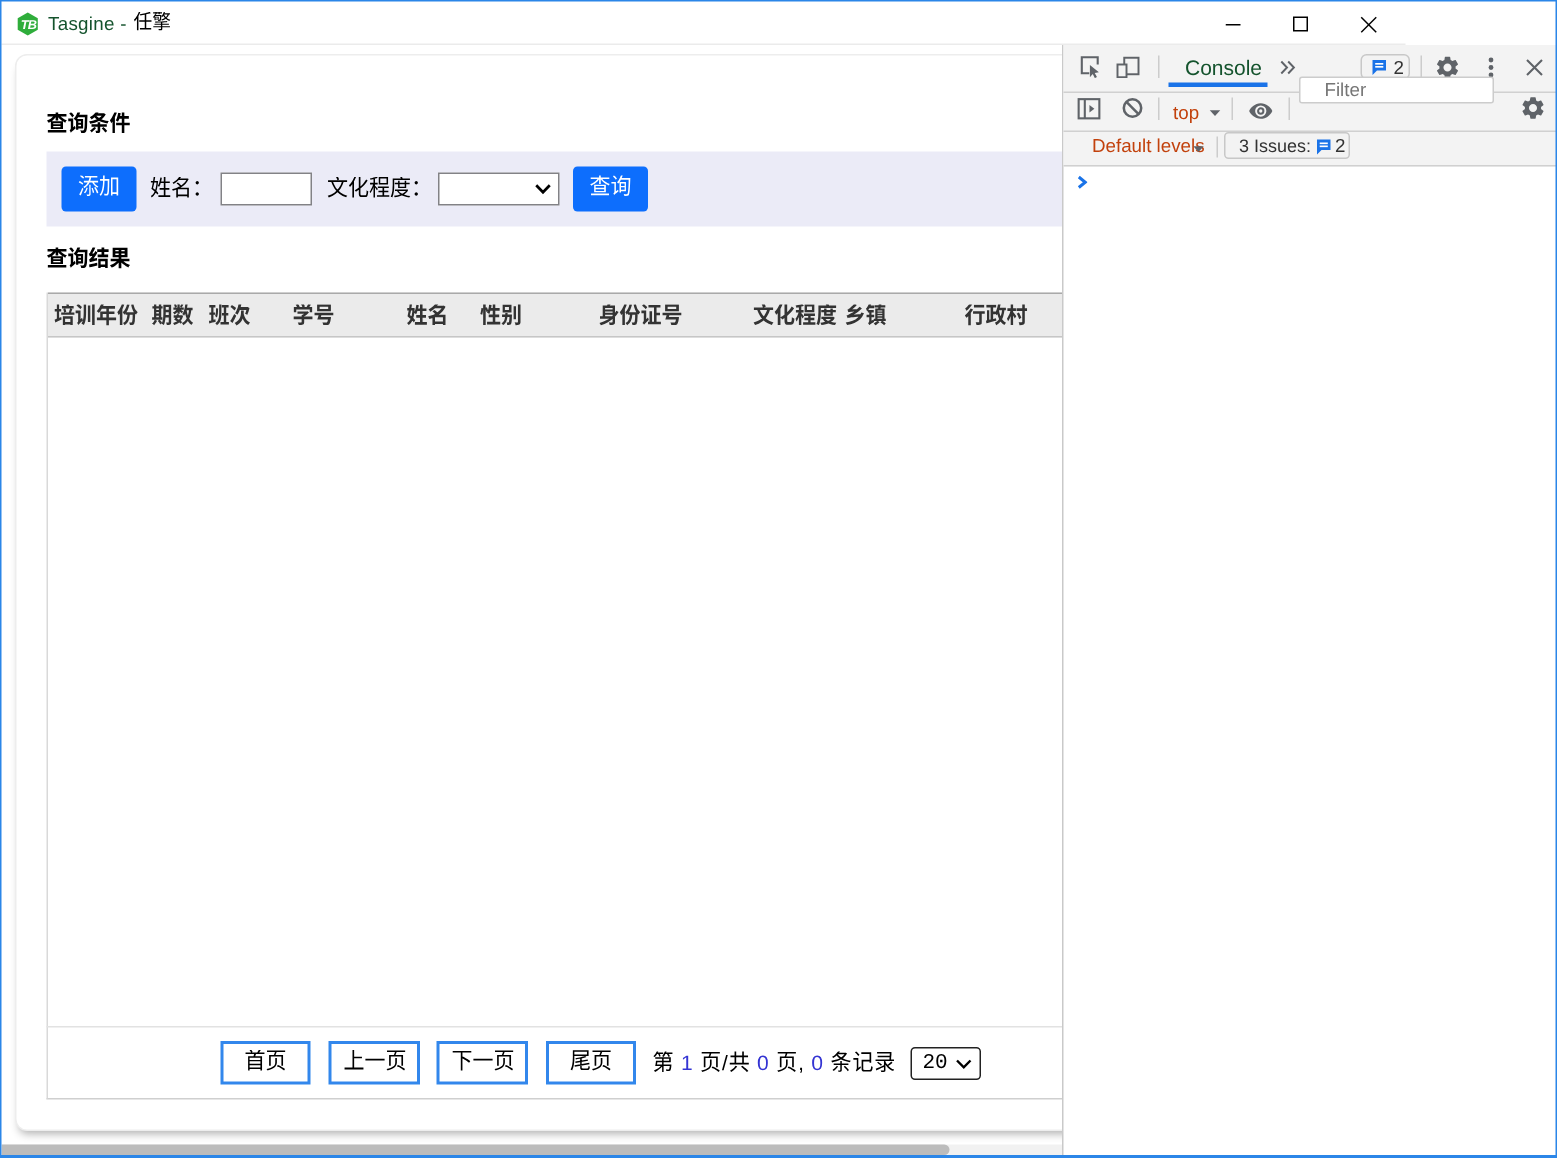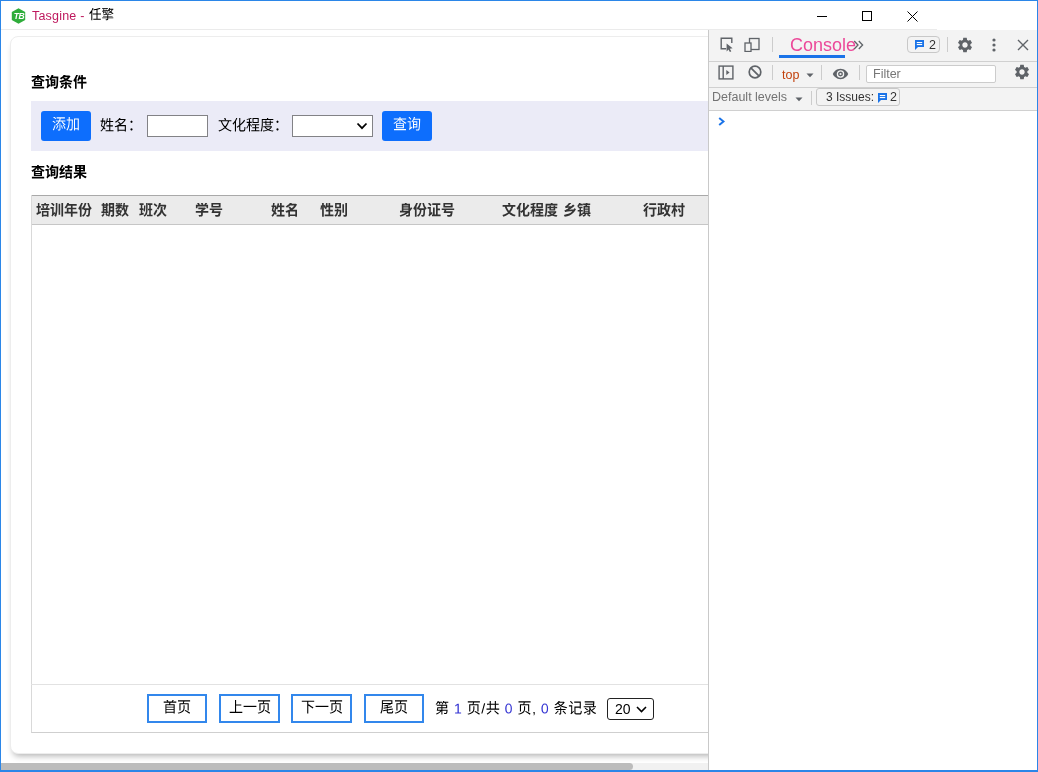--- a/index.html
+++ b/index.html
@@ -5,21 +5,21 @@
 svg{display:block}
 </style></head>
 <body>
 <div style="position:absolute;left:1px;top:1px;width:936px;height:29px;background:#fff;border-bottom:1px solid #ebebeb">
 <div style="position:absolute;left:10px;top:6.5px;line-height:0">
       <svg width="15" height="16" viewBox="0 0 15 16">
         <polygon points="7.5,0.3 14.2,4.1 14.2,11.9 7.5,15.7 0.8,11.9 0.8,4.1" fill="#2fad3b"></polygon>
         <text x="8" y="11.2" font-family="Liberation Sans" font-style="italic" font-weight="bold" font-size="8.5" fill="#fff" text-anchor="middle" letter-spacing="-0.5">TB</text>
       </svg>
     </div>
-<div style="position:absolute;left:31px;top:7px;font-size:12.5px;color:#be185d;line-height:14px;display:flex;align-items:center;gap:1px">
+<div style="position:absolute;left:31px;top:7px;font-size:12.5px;color:#14532d;line-height:14px;display:flex;align-items:center;gap:1px">
       <span style="letter-spacing:0.2px">Tasgine&nbsp;-&nbsp;</span>
       <svg width="26" height="16" viewBox="0 0 26 16">
         <path fill="#000" transform="translate(0.0,11.1) scale(1,1.1)" d="M10.8 -10.2 11.5 -9.4Q10.8 -9.2 10 -9Q9.1 -8.8 8.2 -8.6Q7.3 -8.4 6.3 -8.3Q5.4 -8.1 4.5 -8Q4.5 -8.2 4.4 -8.4Q4.3 -8.7 4.2 -8.8Q5.1 -8.9 6 -9.1Q6.9 -9.2 7.8 -9.4Q8.7 -9.6 9.5 -9.8Q10.2 -10 10.8 -10.2ZM3.8 -5.1H12V-4.2H3.8ZM4.3 -0.4H11.8V0.5H4.3ZM7.5 -8.8H8.5V-0.1H7.5ZM2.3 -7.2 3.2 -8.1 3.3 -8.1V1H2.3ZM3.7 -10.5 4.6 -10.2Q4.1 -9.1 3.6 -8.1Q3 -7 2.3 -6.1Q1.6 -5.2 0.8 -4.4Q0.8 -4.6 0.7 -4.7Q0.6 -4.9 0.5 -5.1Q0.4 -5.3 0.3 -5.4Q0.9 -6 1.6 -6.8Q2.2 -7.6 2.8 -8.6Q3.3 -9.5 3.7 -10.5Z"></path>
         <path fill="#000" transform="translate(12.5,11.1) scale(1,1.1)" d="M0.6 -9.9H6.5V-9.2H0.6ZM2.1 -10.5H2.9V-8.7H2.1ZM4.2 -10.5H5V-8.7H4.2ZM7.5 -9.3H11.8V-8.6H7.5ZM1.9 -8.3H5.6V-7.7H1.9ZM7.8 -10.5 8.6 -10.4Q8.3 -9.4 7.8 -8.5Q7.3 -7.6 6.8 -7Q6.7 -7.1 6.6 -7.2Q6.4 -7.3 6.3 -7.4Q6.2 -7.5 6.1 -7.5Q6.7 -8.1 7.1 -8.9Q7.6 -9.7 7.8 -10.5ZM10.3 -9 11.2 -8.9Q10.9 -7.8 10.2 -7Q9.5 -6.3 8.6 -5.7Q7.6 -5.2 6.5 -4.9Q6.5 -5 6.4 -5.1Q6.3 -5.2 6.2 -5.4Q6.1 -5.5 6 -5.6Q7.1 -5.8 8 -6.3Q8.8 -6.7 9.5 -7.4Q10.1 -8.1 10.3 -9ZM7.8 -8.7Q8.3 -7.5 9.4 -6.6Q10.5 -5.8 12 -5.4Q11.9 -5.3 11.7 -5.1Q11.5 -4.9 11.5 -4.7Q9.9 -5.1 8.8 -6.1Q7.7 -7.1 7.1 -8.5ZM1.8 -7.2H4.3V-5.5H1.8V-6H3.7V-6.7H1.8ZM5.3 -8.3H6.1Q6.1 -8.3 6.1 -8.2Q6.1 -8.1 6.1 -8Q6 -7 6 -6.4Q5.9 -5.8 5.8 -5.5Q5.8 -5.2 5.6 -5Q5.5 -4.9 5.4 -4.8Q5.2 -4.8 5 -4.8Q4.8 -4.7 4.5 -4.7Q4.2 -4.7 3.9 -4.8Q3.9 -4.9 3.8 -5.1Q3.8 -5.3 3.7 -5.4Q4 -5.4 4.3 -5.4Q4.5 -5.4 4.6 -5.4Q4.9 -5.4 4.9 -5.5Q5 -5.6 5.1 -5.9Q5.1 -6.1 5.2 -6.7Q5.2 -7.3 5.3 -8.2ZM1.8 -8.8 2.5 -8.7Q2.3 -8.1 1.9 -7.5Q1.6 -7 1.1 -6.5Q1 -6.6 0.8 -6.8Q0.7 -6.9 0.5 -7Q1 -7.4 1.3 -7.9Q1.6 -8.4 1.8 -8.8ZM1.5 -7.2H2.2V-5.1H1.5ZM1.5 -2.9H11.1V-2.3H1.5ZM0.7 -1.5H11.8V-0.8H0.7ZM5.8 -4.2H6.7V0Q6.7 0.4 6.6 0.6Q6.5 0.8 6.2 0.9Q6 1 5.5 1Q5.1 1 4.4 1Q4.3 0.8 4.3 0.6Q4.2 0.4 4.1 0.2Q4.4 0.2 4.7 0.2Q5 0.2 5.2 0.2Q5.5 0.2 5.6 0.2Q5.8 0.2 5.8 0ZM9.6 -4.7 10.2 -4.1Q9.4 -4 8.4 -3.9Q7.5 -3.8 6.4 -3.7Q5.3 -3.7 4.2 -3.7Q3.1 -3.6 2 -3.6Q2 -3.8 2 -4Q1.9 -4.1 1.9 -4.3Q2.9 -4.3 3.9 -4.3Q5 -4.3 6.1 -4.4Q7.1 -4.5 8 -4.5Q9 -4.6 9.6 -4.7Z"></path>
       </svg>
     </div>
 <svg width="120" height="30" viewBox="0 0 120 30" style="position:absolute;right:0px;top:0">
 <line x1="0" y1="15.5" x2="10" y2="15.5" stroke="#000" stroke-width="1"></line>
 <rect x="45.5" y="10.5" width="9" height="9" fill="none" stroke="#000" stroke-width="1"></rect>
 <line x1="90.5" y1="10.5" x2="100.5" y2="20.5" stroke="#000" stroke-width="1"></line>
@@ -188,21 +188,21 @@
         <path fill="#000" transform="translate(50.8,12.4) scale(1,1.1)" d="M3.9 -11.6H5V-3.8H3.9ZM9 -11.6H10.1V-3.8H9ZM0.7 -4.5H13.4V-3.4H0.7ZM1.2 -8.8H12.9V-7.8H1.2ZM8.2 -2.1 9.1 -2.6Q9.8 -2.2 10.5 -1.6Q11.3 -1.1 12 -0.5Q12.6 0 13.1 0.5L12.1 1.1Q11.7 0.7 11 0.1Q10.4 -0.4 9.6 -1Q8.9 -1.6 8.2 -2.1ZM4.6 -2.6 5.7 -2.2Q5.2 -1.6 4.5 -1Q3.9 -0.4 3.1 0.2Q2.4 0.7 1.7 1.1Q1.6 1 1.4 0.9Q1.3 0.7 1.1 0.6Q1 0.5 0.9 0.4Q1.6 0 2.3 -0.5Q3 -1 3.6 -1.5Q4.2 -2.1 4.6 -2.6Z"></path>
         <path fill="#3434d3" transform="translate(69.7,12.4) scale(1,1.0)" d="M7.2 -4.8Q7.2 -2.4 6.4 -1.1Q5.5 0.1 3.9 0.1Q2.2 0.1 1.4 -1.1Q0.5 -2.4 0.5 -4.8Q0.5 -7.3 1.4 -8.5Q2.2 -9.8 3.9 -9.8Q5.6 -9.8 6.4 -8.5Q7.2 -7.3 7.2 -4.8ZM6 -4.8Q6 -6.9 5.5 -7.8Q5 -8.8 3.9 -8.8Q2.8 -8.8 2.3 -7.9Q1.8 -6.9 1.8 -4.8Q1.8 -2.8 2.3 -1.8Q2.8 -0.9 3.9 -0.9Q5 -0.9 5.5 -1.8Q6 -2.8 6 -4.8Z"></path>
         <path fill="#000" transform="translate(82.5,12.4) scale(1,1.1)" d="M1 -11H13.1V-10H1ZM6.4 -10.5 7.6 -10.3Q7.3 -9.7 7 -9Q6.7 -8.4 6.5 -7.9L5.5 -8.1Q5.7 -8.4 5.9 -8.8Q6 -9.3 6.2 -9.7Q6.3 -10.1 6.4 -10.5ZM6.5 -6.5H7.6V-3.9Q7.6 -3.3 7.4 -2.8Q7.3 -2.2 6.9 -1.7Q6.6 -1.1 5.9 -0.6Q5.2 -0.1 4.1 0.3Q3 0.8 1.3 1.1Q1.3 1 1.2 0.9Q1.1 0.7 0.9 0.5Q0.8 0.4 0.7 0.3Q2.3 -0 3.3 -0.4Q4.3 -0.8 5 -1.2Q5.6 -1.7 6 -2.1Q6.3 -2.6 6.4 -3Q6.5 -3.5 6.5 -3.9ZM7.6 -1.5 8.2 -2.2Q8.8 -2 9.5 -1.7Q10.2 -1.3 10.8 -1Q11.5 -0.6 12.1 -0.3Q12.6 0 13 0.3L12.4 1.2Q12 0.9 11.4 0.5Q10.9 0.2 10.2 -0.2Q9.6 -0.6 8.9 -0.9Q8.2 -1.3 7.6 -1.5ZM2.4 -8.3H11.7V-1.8H10.6V-7.4H3.5V-1.8H2.4Z"></path>
         <path fill="#000" transform="translate(97.1,12.4) scale(1,1.0)" d="M2.6 -1.5V-0.3Q2.6 0.4 2.5 0.9Q2.4 1.3 2.1 1.8H1.3Q1.9 0.9 1.9 0H1.3V-1.5Z"></path>
         <path fill="#3434d3" transform="translate(105.9,12.4) scale(1,1.0)" d="M7.2 -4.8Q7.2 -2.4 6.4 -1.1Q5.5 0.1 3.9 0.1Q2.2 0.1 1.4 -1.1Q0.5 -2.4 0.5 -4.8Q0.5 -7.3 1.4 -8.5Q2.2 -9.8 3.9 -9.8Q5.6 -9.8 6.4 -8.5Q7.2 -7.3 7.2 -4.8ZM6 -4.8Q6 -6.9 5.5 -7.8Q5 -8.8 3.9 -8.8Q2.8 -8.8 2.3 -7.9Q1.8 -6.9 1.8 -4.8Q1.8 -2.8 2.3 -1.8Q2.8 -0.9 3.9 -0.9Q5 -0.9 5.5 -1.8Q6 -2.8 6 -4.8Z"></path>
         <path fill="#000" transform="translate(118.7,12.4) scale(1,1.1)" d="M4.5 -10.5H10.1V-9.6H4.5ZM9.8 -10.5H10.1L10.2 -10.5L11 -10.1Q10.3 -8.9 9.2 -8Q8.1 -7.1 6.8 -6.4Q5.4 -5.8 4 -5.3Q2.5 -4.9 1 -4.6Q0.9 -4.9 0.8 -5.1Q0.6 -5.4 0.5 -5.6Q1.9 -5.8 3.3 -6.2Q4.7 -6.5 6 -7.1Q7.3 -7.7 8.3 -8.5Q9.3 -9.3 9.8 -10.3ZM5.3 -11.8 6.4 -11.6Q5.7 -10.4 4.6 -9.3Q3.4 -8.2 1.8 -7.3Q1.7 -7.4 1.6 -7.6Q1.4 -7.7 1.3 -7.8Q1.2 -8 1 -8.1Q2.1 -8.6 2.9 -9.2Q3.7 -9.8 4.3 -10.5Q4.9 -11.2 5.3 -11.8ZM4.5 -9.9Q5.3 -8.7 6.7 -7.9Q8 -7 9.8 -6.5Q11.5 -5.9 13.5 -5.7Q13.4 -5.6 13.3 -5.4Q13.1 -5.2 13 -5.1Q12.9 -4.9 12.9 -4.7Q10.9 -5 9.1 -5.6Q7.3 -6.3 5.9 -7.2Q4.5 -8.2 3.6 -9.5ZM2.1 -4H11.9V-3.1H2.1ZM4.2 -2.6 5 -2.2Q4.7 -1.7 4.2 -1.2Q3.6 -0.6 3.1 -0.2Q2.5 0.3 2 0.6Q2 0.5 1.8 0.3Q1.7 0.2 1.6 0.1Q1.5 -0.1 1.3 -0.1Q1.8 -0.4 2.3 -0.8Q2.9 -1.2 3.4 -1.7Q3.9 -2.1 4.2 -2.6ZM6.5 -5.5H7.5V-0Q7.5 0.4 7.4 0.6Q7.3 0.8 7 0.9Q6.8 1 6.3 1Q5.9 1.1 5.3 1.1Q5.3 0.9 5.2 0.6Q5.1 0.3 5 0.1Q5.4 0.2 5.8 0.2Q6.1 0.2 6.2 0.2Q6.4 0.1 6.4 0.1Q6.5 0.1 6.5 -0ZM8.8 -2 9.6 -2.6Q10 -2.2 10.6 -1.7Q11.1 -1.3 11.5 -0.8Q12 -0.3 12.3 0L11.4 0.7Q11.2 0.3 10.8 -0.2Q10.3 -0.7 9.8 -1.1Q9.3 -1.6 8.8 -2Z"></path>
         <path fill="#000" transform="translate(133.3,12.4) scale(1,1.1)" d="M1.7 -10.8 2.5 -11.4Q2.9 -11.1 3.3 -10.7Q3.7 -10.3 4.1 -9.9Q4.4 -9.6 4.7 -9.3L3.9 -8.5Q3.7 -8.8 3.3 -9.2Q3 -9.6 2.5 -10Q2.1 -10.4 1.7 -10.8ZM2.8 0.8 2.6 -0.2 2.9 -0.6 5.4 -2.3Q5.4 -2.1 5.5 -1.8Q5.6 -1.5 5.7 -1.4Q4.8 -0.8 4.3 -0.4Q3.8 0 3.5 0.3Q3.1 0.5 3 0.6Q2.9 0.7 2.8 0.8ZM0.6 -7.4H3.6V-6.3H0.6ZM2.8 0.8Q2.7 0.7 2.6 0.6Q2.5 0.4 2.4 0.3Q2.3 0.1 2.2 0.1Q2.4 -0.1 2.6 -0.4Q2.9 -0.8 2.9 -1.3V-7.4H3.9V-0.5Q3.9 -0.5 3.8 -0.4Q3.7 -0.3 3.5 -0.2Q3.4 -0 3.2 0.2Q3 0.4 2.9 0.5Q2.8 0.7 2.8 0.8ZM6.6 -6.2H12V-5.2H6.6ZM6.1 -6.2H7.2V-0.8Q7.2 -0.4 7.4 -0.2Q7.6 -0.1 8.3 -0.1Q8.4 -0.1 8.7 -0.1Q9 -0.1 9.4 -0.1Q9.8 -0.1 10.2 -0.1Q10.6 -0.1 10.9 -0.1Q11.2 -0.1 11.4 -0.1Q11.8 -0.1 12 -0.3Q12.2 -0.4 12.3 -1Q12.4 -1.5 12.5 -2.4Q12.6 -2.4 12.8 -2.3Q12.9 -2.2 13.1 -2.1Q13.3 -2 13.5 -2Q13.4 -0.9 13.2 -0.2Q13 0.4 12.6 0.7Q12.2 0.9 11.4 0.9Q11.3 0.9 11 0.9Q10.7 0.9 10.2 0.9Q9.8 0.9 9.4 0.9Q9 0.9 8.6 0.9Q8.3 0.9 8.2 0.9Q7.4 0.9 7 0.8Q6.5 0.6 6.3 0.3Q6.1 -0.1 6.1 -0.8ZM5.9 -10.8H12.5V-4.5H11.4V-9.7H5.9Z"></path>
         <path fill="#000" transform="translate(147.8,12.4) scale(1,1.1)" d="M0.9 -6.5H13.2V-5.5H0.9ZM6.5 -6H7.5V-0Q7.5 0.4 7.4 0.7Q7.3 0.9 6.9 1Q6.6 1.1 6.1 1.1Q5.5 1.2 4.7 1.1Q4.7 0.9 4.5 0.7Q4.4 0.4 4.3 0.2Q4.7 0.2 5.1 0.2Q5.5 0.3 5.8 0.2Q6.1 0.2 6.2 0.2Q6.3 0.2 6.4 0.2Q6.5 0.1 6.5 -0ZM7.4 -5.4Q7.9 -4.2 8.8 -3.2Q9.6 -2.2 10.8 -1.5Q12 -0.7 13.3 -0.3Q13.2 -0.2 13.1 -0.1Q13 0.1 12.8 0.2Q12.7 0.4 12.7 0.6Q11.2 0.1 10.1 -0.7Q8.9 -1.5 8 -2.6Q7.1 -3.8 6.6 -5.1ZM11.3 -5.2 12.2 -4.5Q11.8 -4.1 11.2 -3.7Q10.7 -3.3 10.1 -2.9Q9.6 -2.6 9.1 -2.3L8.4 -2.9Q8.9 -3.2 9.4 -3.6Q9.9 -3.9 10.5 -4.4Q11 -4.8 11.3 -5.2ZM1.9 -4.4 2.6 -5.1Q3 -4.8 3.5 -4.5Q4 -4.2 4.5 -3.9Q4.9 -3.6 5.2 -3.3L4.4 -2.6Q4.2 -2.9 3.7 -3.2Q3.3 -3.5 2.8 -3.9Q2.3 -4.2 1.9 -4.4ZM1 -0.8Q1.7 -1 2.6 -1.4Q3.6 -1.8 4.7 -2.2Q5.7 -2.7 6.8 -3.1L7 -2.2Q6.1 -1.8 5.1 -1.4Q4.1 -0.9 3.2 -0.5Q2.3 -0.1 1.5 0.2ZM2.3 -8.7H10.7V-7.8H2.3ZM10.4 -11H10.5L10.7 -11L11.5 -11Q11.5 -10.2 11.5 -9.3Q11.4 -8.5 11.3 -7.6Q11.3 -6.7 11.2 -5.9L10.1 -6Q10.2 -6.6 10.2 -7.2Q10.3 -7.9 10.3 -8.6Q10.3 -9.2 10.4 -9.8Q10.4 -10.4 10.4 -10.8ZM1.9 -11H10.7V-10H1.9Z"></path>
       </svg>
     </div>
-    <div style="position:absolute;left:606px;top:667px;width:47px;height:22px;background:#fff;border:1px solid #222;border-radius:3px;display:flex;align-items:center;">
+    <div style="position:absolute;left:606px;top:667px;width:47px;height:22px;background:#fff;border:1px solid #222;border-radius:3px;display:flex;align-items:center;font-family:Liberation Mono, monospace;">
       <span style="font-size:14px;margin-left:7px">20</span>
       <svg width="11" height="7" viewBox="0 0 11 7" style="margin-left:5px">
         <path d="M1 1 L5.5 5.5 L10 1" fill="none" stroke="#000" stroke-width="1.6"></path>
       </svg>
     </div>
     <div style="position:absolute;left:0px;top:732px;width:707px;height:7px;background:#f1f1f1;"></div>
     <div style="position:absolute;left:0px;top:732px;width:632px;height:7px;background:#bcbcbc;border-radius:0 3.5px 3.5px 0;"></div>
   </div>
 <div style="position:absolute;left:708px;top:30px;width:330px;height:741px;background:#fff;border-left:1px solid #c9c9c9;box-sizing:border-box">
     <div style="position:absolute;left:0px;top:0px;width:329px;height:32px;background:#f3f3f3;border-bottom:1px solid #d0d0d0;"></div>
@@ -214,21 +214,21 @@
         <path d="M6.6 6.4 L12.6 11.2 L9.8 11.7 L11.3 14.3 L9.9 15.1 L8.5 12.4 L6.6 14.5 Z" fill="#5f6368"></path>
       </svg>
     </div>
     <div style="position:absolute;left:35px;top:7px;line-height:0">
       <svg width="16" height="15" viewBox="0 0 16 15">
         <rect x="5.5" y="1.5" width="9.5" height="11" fill="none" stroke="#5f6368" stroke-width="1.3"></rect>
         <rect x="1" y="6" width="6" height="8.5" fill="#f3f3f3" stroke="#5f6368" stroke-width="1.3"></rect>
       </svg>
     </div>
     <div style="position:absolute;left:63px;top:7px;width:1px;height:15px;background:#ccc"></div>
-    <div style="position:absolute;left:81px;top:0;height:31px;line-height:31px;font-size:18px;color:#ec4899">Console</div>
+    <div style="position:absolute;left:81px;top:0;height:31px;line-height:31px;font-size:14px;color:#14532d">Console</div>
     <div style="position:absolute;left:70px;top:25px;width:66px;height:3px;background:#1a73e8;"></div>
     <div style="position:absolute;left:144px;top:10px;line-height:0">
       <svg width="11" height="10" viewBox="0 0 11 10">
         <path d="M1.2 1 L5 5 L1.2 9 M5.8 1 L9.6 5 L5.8 9" fill="none" stroke="#5f6368" stroke-width="1.3"></path>
       </svg>
     </div>
     <div style="position:absolute;left:198px;top:6px;width:33px;height:17px;background:#f3f3f3;border:1px solid #c8c8c8;border-radius:4px;"></div>
     <div style="position:absolute;left:205px;top:8.5px;line-height:0">
       <svg width="11" height="12" viewBox="0 0 11 12">
         <path d="M1 1h9v7h-6l-3 3z" fill="#1a73e8"></path>
@@ -273,25 +273,25 @@
     </svg>
     <div style="position:absolute;left:112px;top:35px;width:1px;height:15px;background:#ccc"></div>
     <div style="position:absolute;left:123px;top:37.5px;line-height:0">
       <svg width="17" height="12" viewBox="0 0 17 12">
         <path d="M8.5 0.8 C12.5 0.8 15.5 4 16.2 6 C15.5 8 12.5 11.2 8.5 11.2 C4.5 11.2 1.5 8 0.8 6 C1.5 4 4.5 0.8 8.5 0.8 Z" fill="#5f6368"></path>
         <circle cx="8.5" cy="6" r="3.1" fill="#5f6368" stroke="#f3f3f3" stroke-width="1.3"></circle>
         <circle cx="8.5" cy="6" r="1.1" fill="#f3f3f3"></circle>
       </svg>
     </div>
     <div style="position:absolute;left:150px;top:35px;width:1px;height:15px;background:#ccc"></div>
-    <div style="position:absolute;left:157px;top:35px;width:130px;height:18px;background:#fff;border:1px solid #ccc;border-radius:2px;line-height:17px;font-size:12.5px;color:#767676;padding-left:6px;box-sizing:border-box">Filter</div>
+    <div style="position:absolute;left:157px;top:21px;width:130px;height:18px;background:#fff;border:1px solid #ccc;border-radius:2px;line-height:17px;font-size:12.5px;color:#767676;padding-left:16px;box-sizing:border-box">Filter</div>
     <svg width="18" height="18" viewBox="0 0 24 24" style="position:absolute;left:304px;top:33px">
       <path d="M19.14 12.94c.04-.3.06-.61.06-.94 0-.32-.02-.64-.07-.94l2.03-1.58c.18-.14.23-.41.12-.61l-1.92-3.32c-.12-.22-.37-.29-.59-.22l-2.39.96c-.5-.38-1.03-.7-1.62-.94l-.36-2.54c-.04-.24-.24-.41-.48-.41h-3.84c-.24 0-.43.17-.47.41l-.36 2.54c-.59.24-1.13.57-1.62.94l-2.39-.96c-.22-.08-.47 0-.59.22L2.74 8.87c-.12.21-.08.47.12.61l2.03 1.58c-.05.3-.09.63-.09.94s.02.64.07.94l-2.03 1.58c-.18.14-.23.41-.12.61l1.92 3.32c.12.22.37.29.59.22l2.39-.96c.5.38 1.03.7 1.62.94l.36 2.54c.05.24.24.41.48.41h3.84c.24 0 .44-.17.47-.41l.36-2.54c.59-.24 1.13-.56 1.62-.94l2.39.96c.22.08.47 0 .59-.22l1.92-3.32c.12-.22.07-.47-.12-.61l-2.01-1.58zM12 15.6c-1.98 0-3.6-1.62-3.6-3.6s1.62-3.6 3.6-3.6 3.6 1.62 3.6 3.6-1.62 3.6-3.6 3.6z" fill="#5f6368"></path>
     </svg>
-    <div style="position:absolute;left:3px;top:57.5px;height:18.5px;line-height:18.5px;font-size:12.5px;color:#737373">Default levels</div>
+    <div style="position:absolute;left:19px;top:57.5px;height:18.5px;line-height:18.5px;font-size:12.5px;color:#c2410c">Default levels</div>
     <svg width="8" height="5" viewBox="0 0 8 5" style="position:absolute;left:86px;top:67px">
       <path d="M0.5 0.5 L4 4.3 L7.5 0.5 Z" fill="#5f6368"></path>
     </svg>
     <div style="position:absolute;left:102px;top:60.5px;width:1px;height:14px;background:#ccc"></div>
     <div style="position:absolute;left:107px;top:57.5px;width:84px;height:18.5px;border:1px solid #c8c8c8;border-radius:3px;"></div>
     <div style="position:absolute;left:117px;top:57.5px;height:18.5px;line-height:18px;font-size:12px;color:#333333">3 Issues:</div>
     <div style="position:absolute;left:167.5px;top:61.5px;line-height:0">
       <svg width="11" height="12" viewBox="0 0 11 12">
         <path d="M1 1h9v7h-6l-3 3z" fill="#1a73e8"></path>
         <rect x="2.8" y="3" width="5.4" height="1.1" fill="#fff"></rect>

